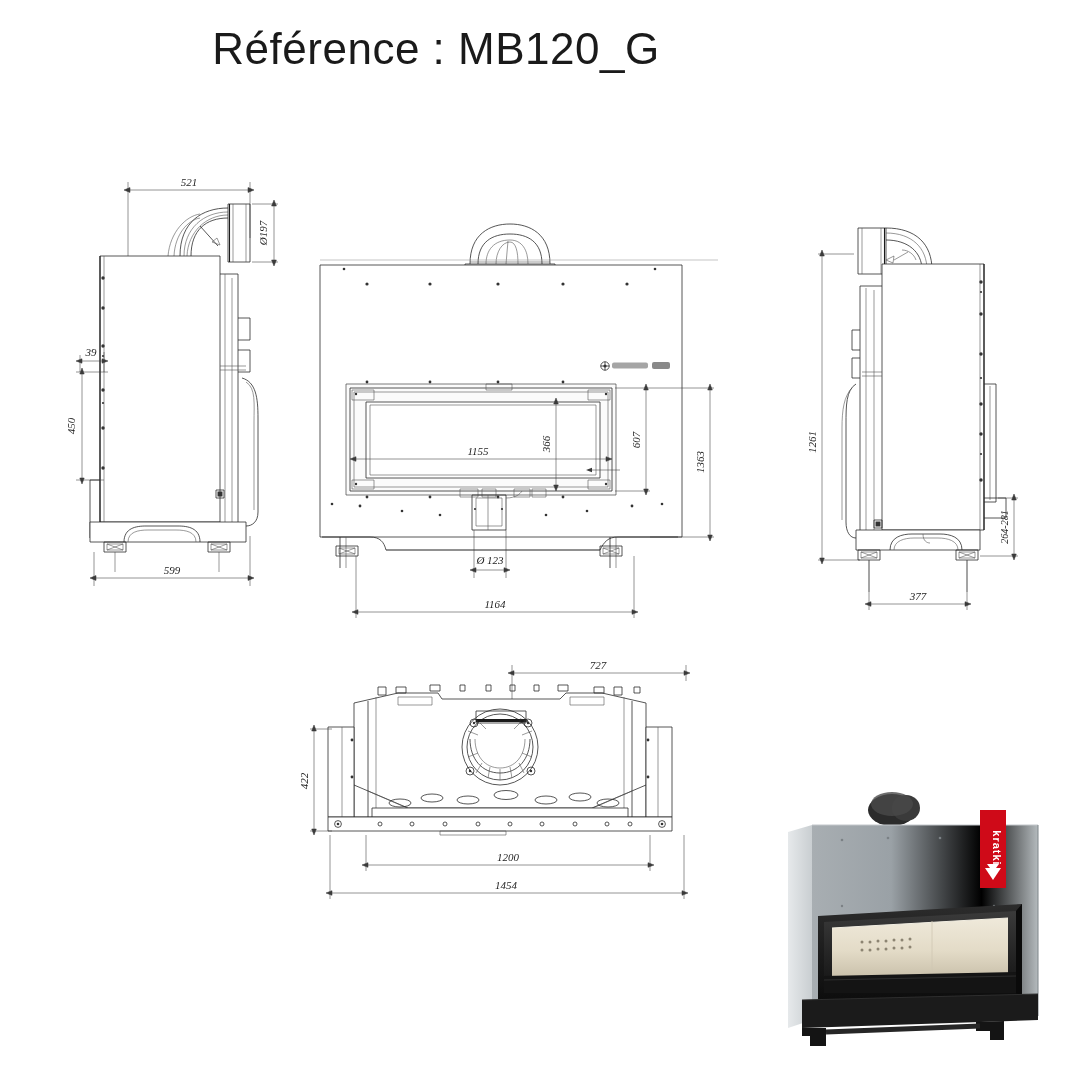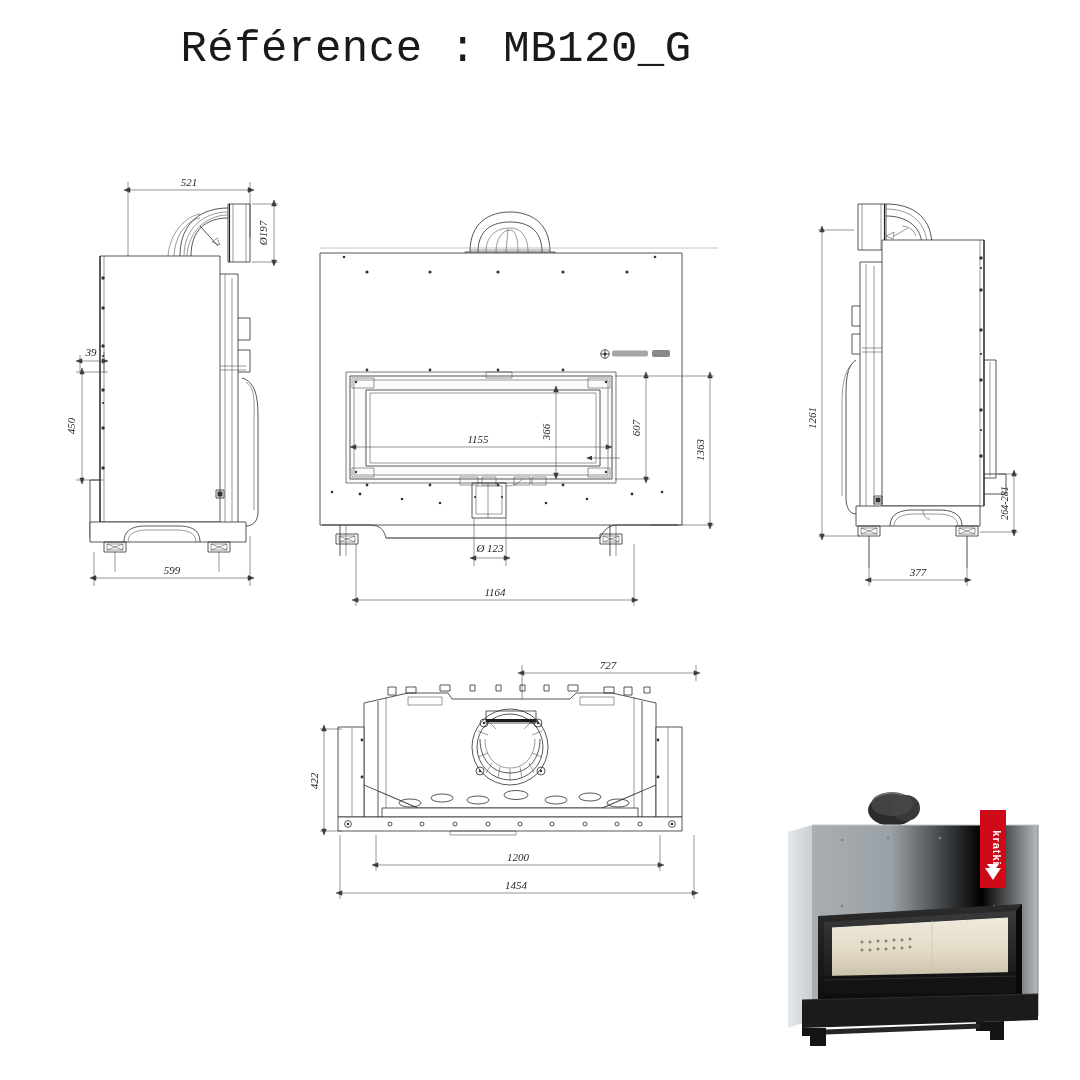--- a/index.html
+++ b/index.html
@@ -9,21 +9,21 @@
     font-family:"Liberation Sans", sans-serif;
     overflow:hidden;
     position:relative;
   }
   #page{position:relative;width:1080px;height:1080px;}
 
   
   .title{
     position:absolute;left:0;top:24px;width:872px;
     text-align:center;
-    font-family:Liberation Mono, monospace;
+    font-family:Liberation Sans, sans-serif;
     font-size:44px;
     color:#1a1a1a;
     letter-spacing:.5px;
     white-space:nowrap;
   }
 
   
   .view{position:absolute;}
   svg{display:block;overflow:visible;}
   .ln   {stroke:#2b2b2b;stroke-width:.8;fill:none;}
@@ -154,21 +154,21 @@
       <g>
         <path class="dim" d="M34,418 L190,418"></path>
         <path class="dim" d="M34,392 L34,426"></path>
         <path class="dim" d="M190,376 L190,426"></path>
         <path class="dim" d="M30,418 l6,-2.4 v4.8 z M194,418 l-6,-2.4 v4.8 z" style="fill:#3a3a3a"></path>
       </g>
       <text class="dimtxt" x="112" y="414" text-anchor="middle">599</text>
     </svg>
   </div>
 
-  <div class="view" style="left:310px;top:200px;">
+  <div class="view" style="left:310px;top:212px;">
     <svg width="420" height="420" viewBox="0 0 420 420">
 
       <g>
         <path class="ln" d="M160,52 C160,22 180,12 200,12 C220,12 240,22 240,52"></path>
         <path class="ln" d="M168,52 C168,30 182,22 200,22 C218,22 232,30 232,52"></path>
         <path class="ln-l" d="M160,50 h80"></path>
         <path class="ln-l" d="M176,52 C176,38 184,28 200,28"></path>
         <path class="ln-l" d="M186,52 C186,40 192,30 200,30"></path>
         <path class="ln-l" d="M196,52 L198,29"></path>
         <path class="ln-l" d="M208,52 C208,40 206,30 200,30"></path>
@@ -309,21 +309,21 @@
       <g>
         <path class="dim" d="M46,400 L324,400"></path>
         <path class="dim" d="M46,344 L46,406"></path>
         <path class="dim" d="M324,344 L324,406"></path>
         <path class="dim" d="M42,400 l6,-2.3 v4.6 z M328,400 l-6,-2.3 v4.6 z" style="fill:#3a3a3a"></path>
       </g>
       <text class="dimtxt" x="185" y="396" text-anchor="middle">1164</text>
     </svg>
   </div>
 
-  <div class="view" style="left:790px;top:188px;text-align:center;">
+  <div class="view" style="left:790px;top:212px;text-align:center;">
     <svg width="260" height="420" viewBox="0 0 260 420">
 
       <g>
         <path class="ln" d="M96,16 L68,16 L68,62 L96,62 Z"></path>
         <path class="ln-h" d="M94.5,16 L94.5,62"></path>
         <path class="ln-l" d="M72,16 L72,62"></path>
         <path class="ln-l" d="M91,16 L91,62"></path>
         <path class="ln" d="M96,16 C126,16 142,32 142,58"></path>
         <path class="ln" d="M96,28 C118,28 132,40 132,58"></path>
         <path class="ln-l" d="M96,21 C122,21 137,36 137,58"></path>
@@ -402,21 +402,21 @@
       <g>
         <path class="dim" d="M79,392 L177,392"></path>
         <path class="dim" d="M79,348 L79,398"></path>
         <path class="dim" d="M177,348 L177,398"></path>
         <path class="dim" d="M75,392 l6,-2.3 v4.6 z M181,392 l-6,-2.3 v4.6 z" style="fill:#3a3a3a"></path>
       </g>
       <text class="dimtxt" x="128" y="388" text-anchor="middle">377</text>
     </svg>
   </div>
 
-  <div class="view" style="left:300px;top:645px;">
+  <div class="view" style="left:290px;top:645px;">
     <svg width="420" height="260" viewBox="0 0 420 260">
 
       <g>
         <path class="dim" d="M222,28 L396,28"></path>
         <path class="dim" d="M222,20 L222,72"></path>
         <path class="dim" d="M396,20 L396,36"></path>
         <path class="dim" d="M218,28 l6,-2.3 v4.6 z M400,28 l-6,-2.3 v4.6 z" style="fill:#3a3a3a"></path>
       </g>
       <text class="dimtxt" x="308" y="24" text-anchor="middle">727</text>
 

